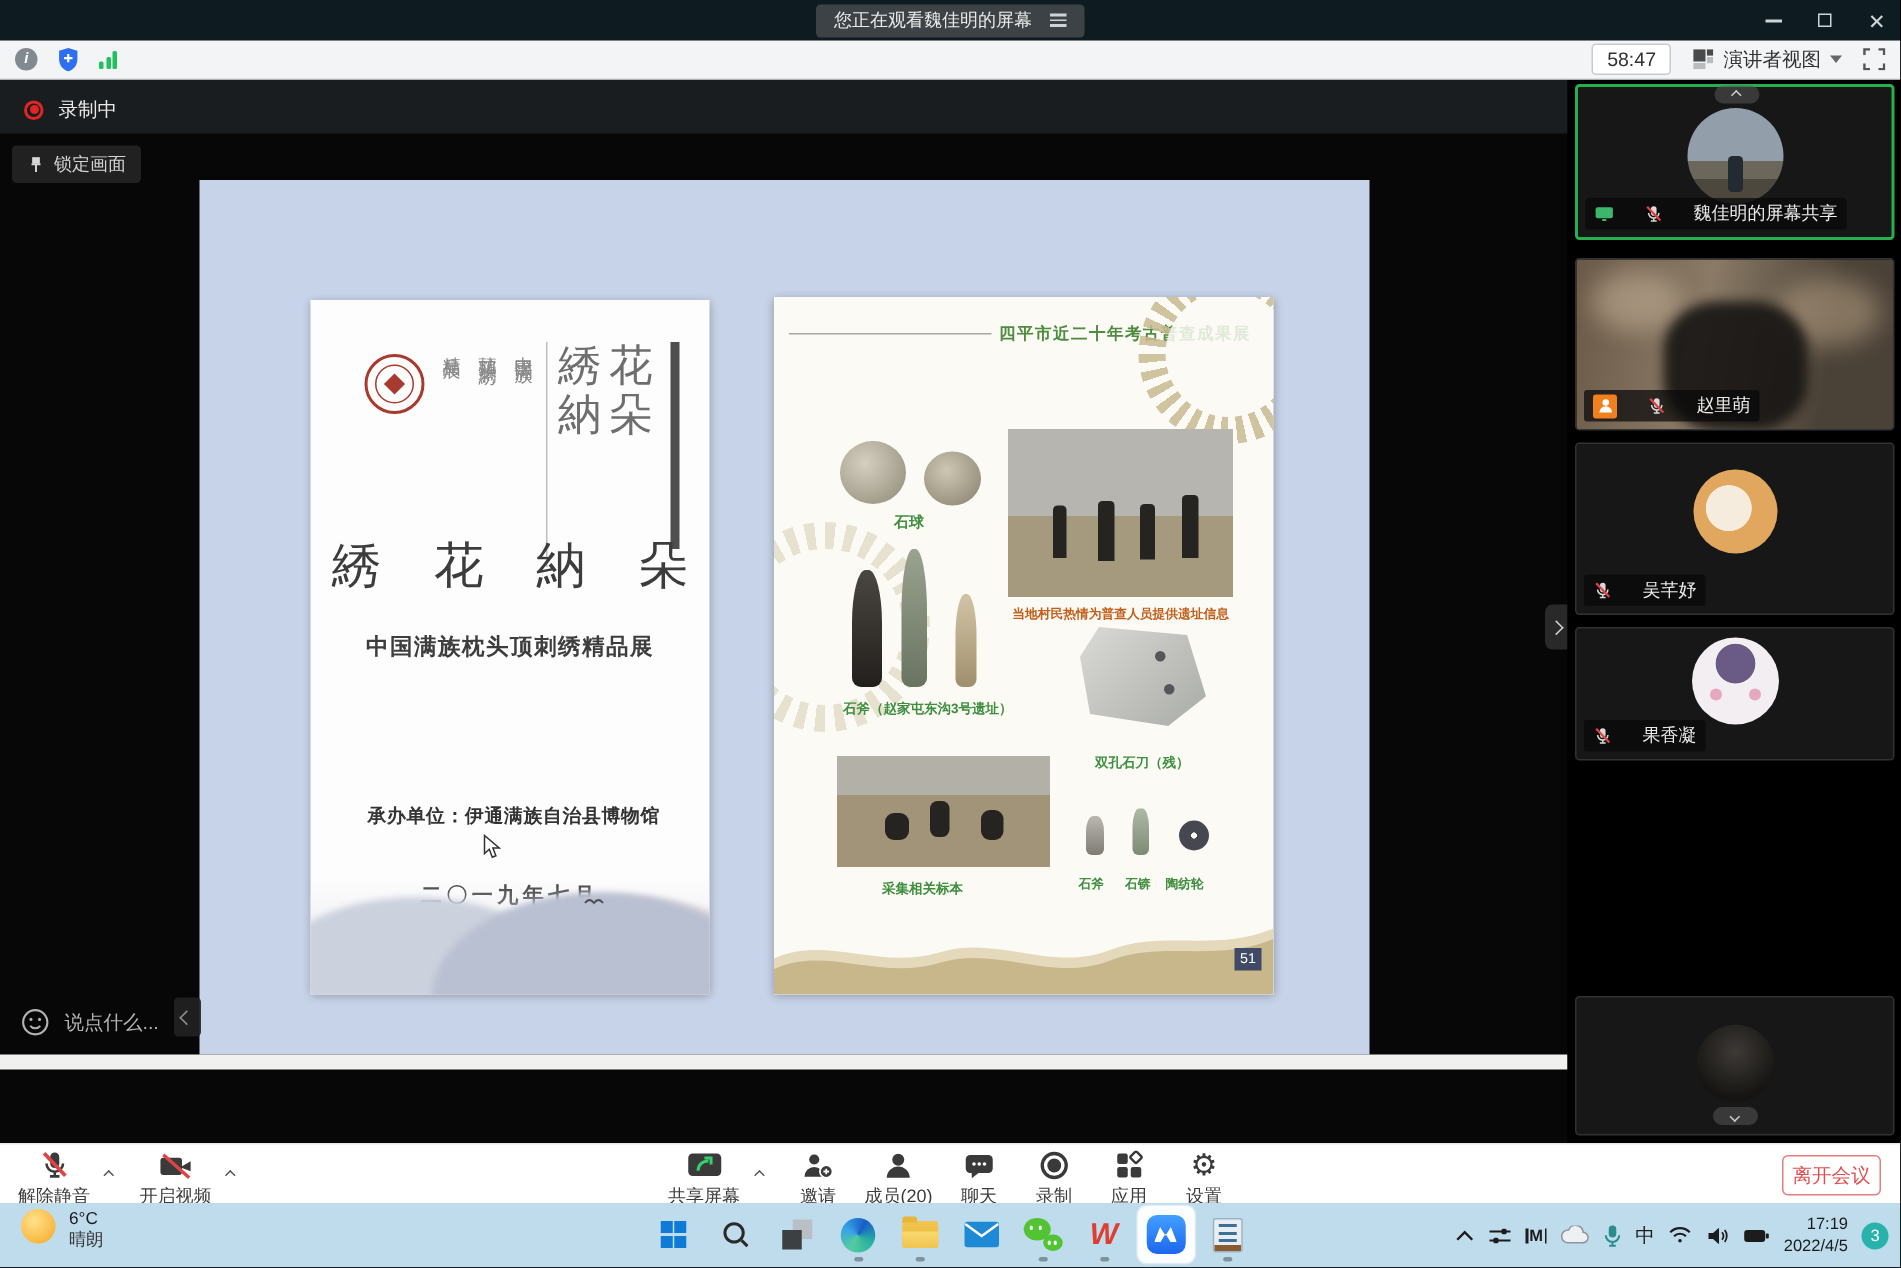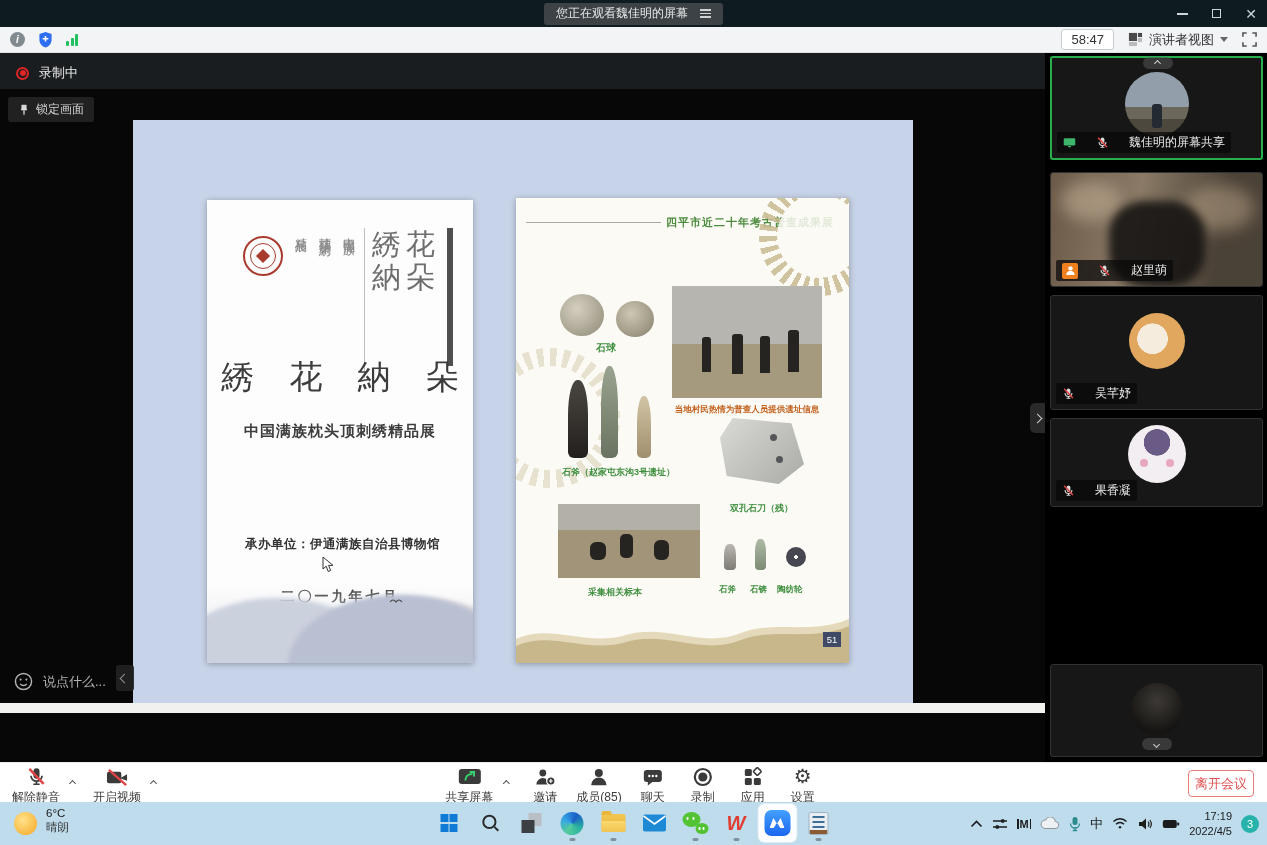--- a/index.html
+++ b/index.html
@@ -128,21 +128,21 @@
   font-size:12px;min-width:46px;padding:0 4px}
 .cb-icon{height:21px;display:flex;align-items:flex-end;justify-content:center}
 .cb-caret{height:34px;display:flex;align-items:center;padding:0 2px;margin-right:8px}
 .gear{font-family:"DejaVu Sans",sans-serif;font-size:20px;line-height:21px;color:#3a3a3a}
 .leave-btn{position:absolute;right:13px;top:7px;width:66px;height:27px;background:#fff;
   border:1px solid #e87b7b;border-radius:4px;color:#e04f4f;font-size:13px;
   font-family:inherit}
 
 
 .taskbar{position:absolute;top:802px;left:0;width:1267px;height:43px;background:#bedcec;z-index:40}
-.weather{position:absolute;left:14px;top:4px;display:flex;align-items:flex-end;gap:9px}
+.weather{position:absolute;left:14px;top:4px;display:flex;align-items:flex-start;gap:9px}
 .sun{width:23px;height:23px;border-radius:50%;background:radial-gradient(circle at 38% 35%,#ffe28a,#f5a623)}
 .wtxt{font-size:11.5px;color:#1c1c1c;line-height:1.25}
 .tb-apps{position:absolute;left:50%;top:2px;transform:translateX(-50%);display:flex;gap:3px}
 .tb-app{width:38px;height:38px;display:flex;align-items:center;justify-content:center;
   position:relative;border-radius:6px}
 .tb-app.active{background:#fcfdff;box-shadow:0 0 0 1px #dcebf4}
 .tb-dot{position:absolute;bottom:1px;left:50%;transform:translateX(-50%);width:6px;height:3px;
   border-radius:2px;background:#7f919c}
 .winlogo{display:grid;grid-template-columns:8px 8px;grid-template-rows:8px 8px;gap:1.5px}
 .winlogo i{background:#0f7bd7}
@@ -502,21 +502,21 @@
           </svg>
         </span>
         <span>邀请</span>
       </div>
       <div class="cb-btn">
         <span class="cb-icon">
             <svg width="20" height="20" viewBox="0 0 16 17" style="color:#3a3a3a">
               <use href="#i-person"></use>
             </svg>
           </span>
-        <span>成员(85)</span>
+        <span>成员(20)</span>
       </div>
       <div class="cb-btn">
         <span class="cb-icon">
           <svg width="20" height="19" viewBox="0 0 20 18">
             <rect x="1" y="1.5" width="18" height="12" rx="3" fill="#3a3a3a"></rect>
             <path d="M5 13.5 5 17l4.5-3.5Z" fill="#3a3a3a"></path>
             <circle cx="6.5" cy="7.5" r="1.2" fill="#fff"></circle>
               <circle cx="10" cy="7.5" r="1.2" fill="#fff"></circle>
               <circle cx="13.5" cy="7.5" r="1.2" fill="#fff"></circle>
           </svg>

